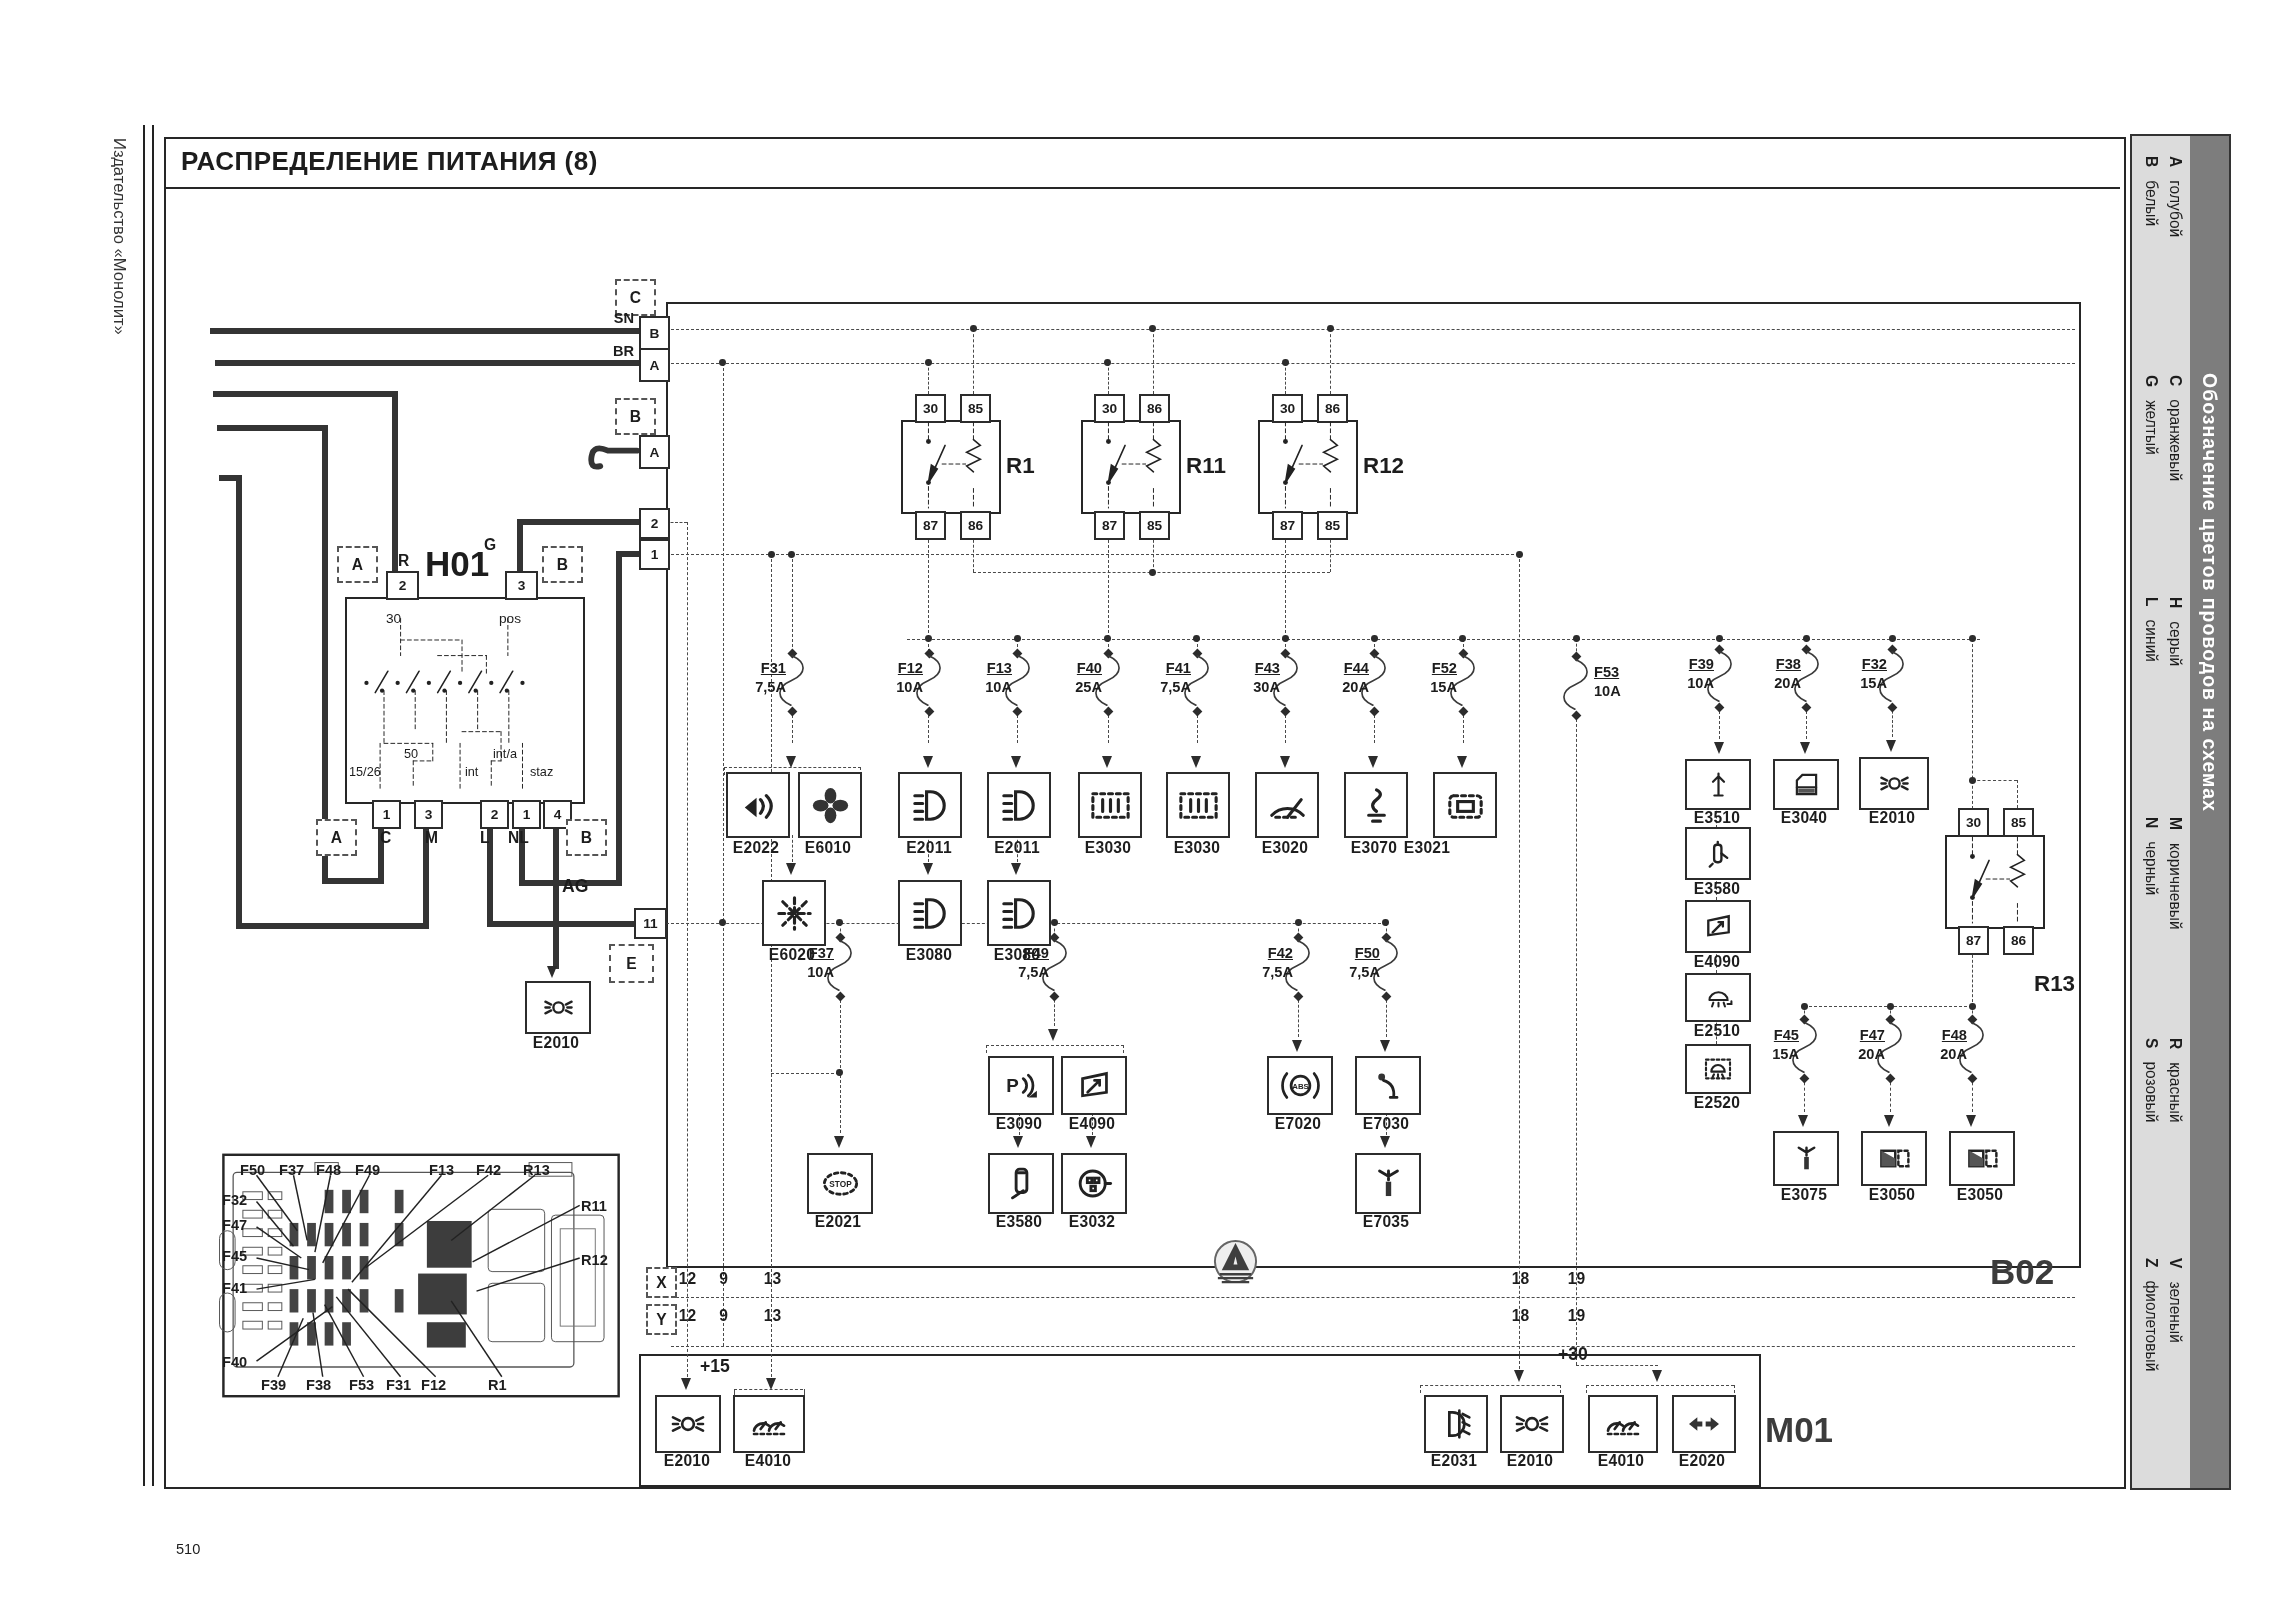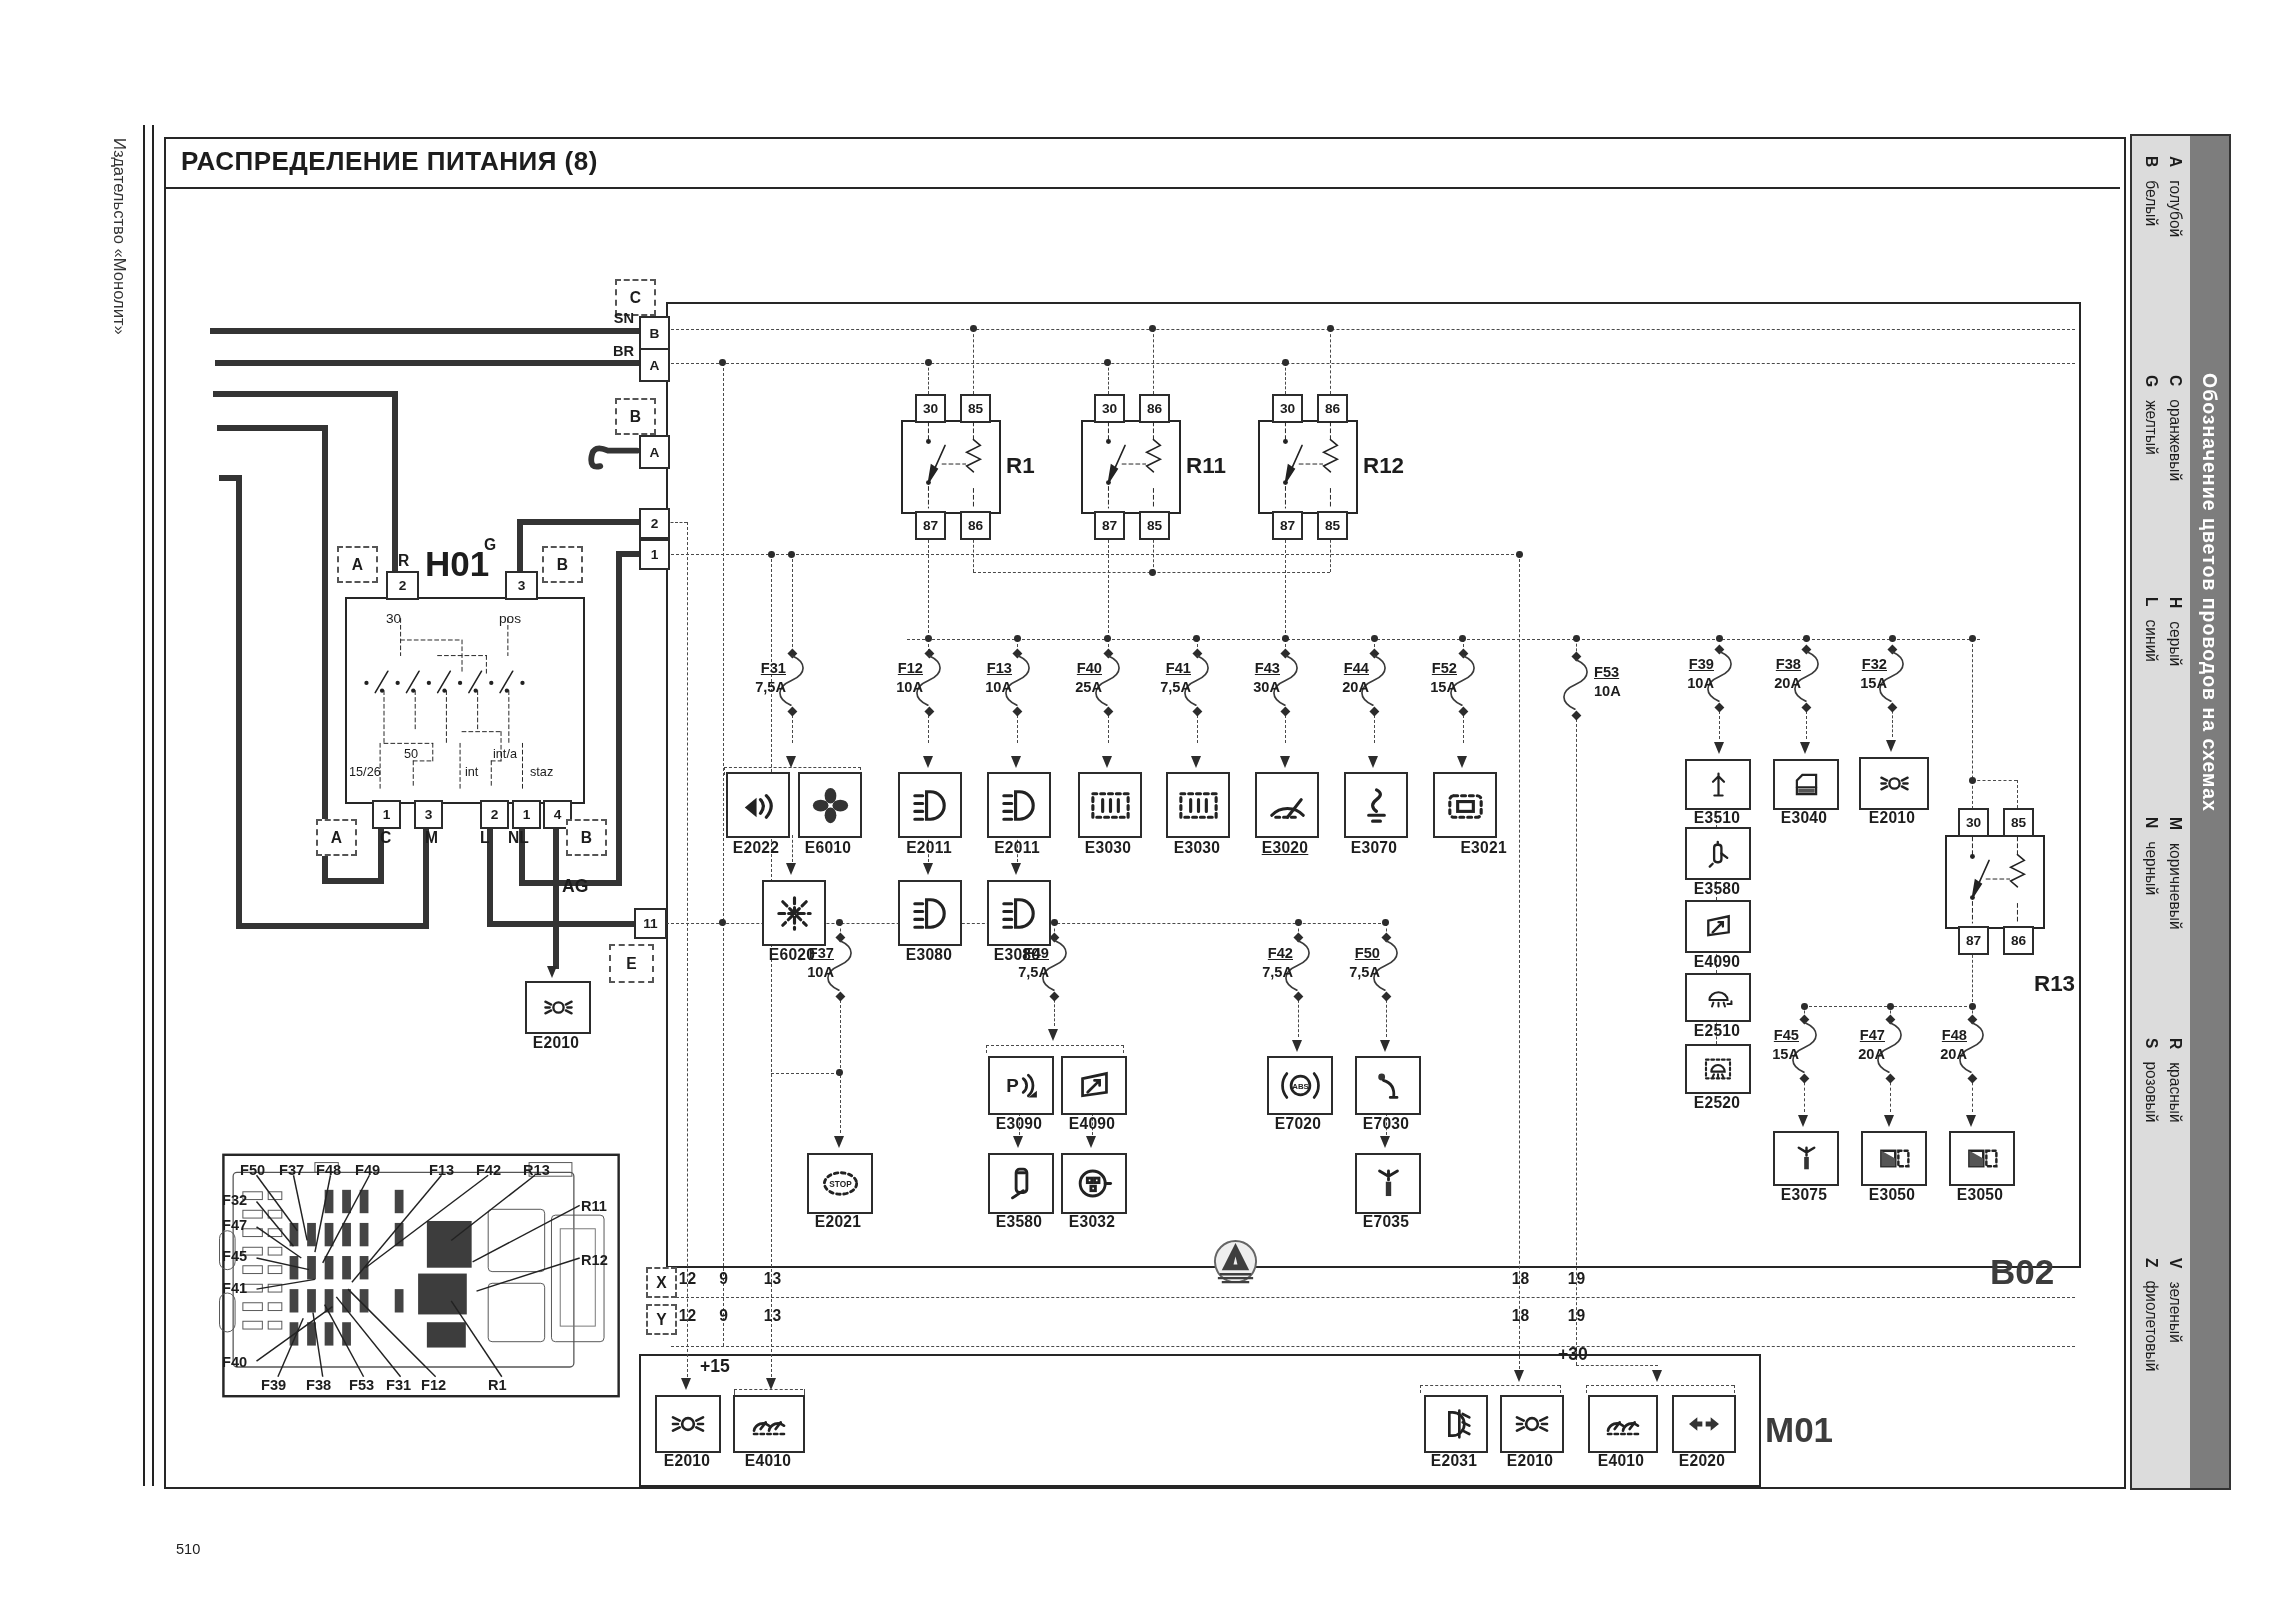--- a/index.html
+++ b/index.html
@@ -697,39 +697,39 @@
       <div class="abs elbl" style="left: 1153px; top: 839px; width: 88px;">E3030</div>
       <div class="abs ebox" style="left: 1255px; top: 772px; width: 60px; height: 62px;">
         <span>
           <svg width="47" height="47" viewBox="0 0 24 24">
             <path d="M4,17 A11,11 0 0 1 20,17" class="s"></path>
             <path d="M12,18 L19,9" class="s"></path>
             <path d="M6,18 h12" class="s" stroke-dasharray="2,2"></path>
           </svg>
         </span>
       </div>
-      <div class="abs elbl" style="left: 1241px; top: 839px; width: 88px; text-decoration: underline;">E3020</div>
+      <div class="abs elbl" style="left: 1241px; top: 839px; width: 88px;">E3020</div>
       <div class="abs ebox" style="left: 1344px; top: 772px; width: 60px; height: 62px;">
         <span>
           <svg width="47" height="47" viewBox="0 0 24 24">
             <path d="M12,4 q4,2 0,5 q-4,3 0,6" class="s"></path>
             <path d="M8,17 h8 M10,20 h4" class="s"></path>
           </svg>
         </span>
       </div>
       <div class="abs elbl" style="left: 1330px; top: 839px; width: 88px;">E3070</div>
       <div class="abs ebox" style="left: 1433px; top: 772px; width: 60px; height: 62px;">
         <span>
           <svg width="47" height="47" viewBox="0 0 24 24">
             <rect x="4" y="7" width="16" height="11" rx="2" class="s" stroke-dasharray="2,2"></rect>
             <rect x="8" y="10" width="8" height="5" class="s"></rect>
           </svg>
         </span>
       </div>
-      <div class="abs elbl" style="left: 1419px; top: 839px; width: 88px; text-align: right;">E3021</div>
+      <div class="abs elbl" style="left: 1383px; top: 839px; width: 88px;">E3021</div>
       <div class="abs ebox" style="left: 762px; top: 880px; width: 60px; height: 62px;">
         <span>
           <svg width="47" height="47" viewBox="0 0 24 24">
             <path d="M12,4 v16 M4,12 h16 M6,6 l12,12 M18,6 l-12,12" class="s" stroke-dasharray="3,2"></path>
           </svg>
         </span>
       </div>
       <div class="abs elbl" style="left: 748px; top: 946px; width: 88px;">E6020</div>
       <div class="abs ebox" style="left: 898px; top: 880px; width: 60px; height: 62px;">
         <span>

